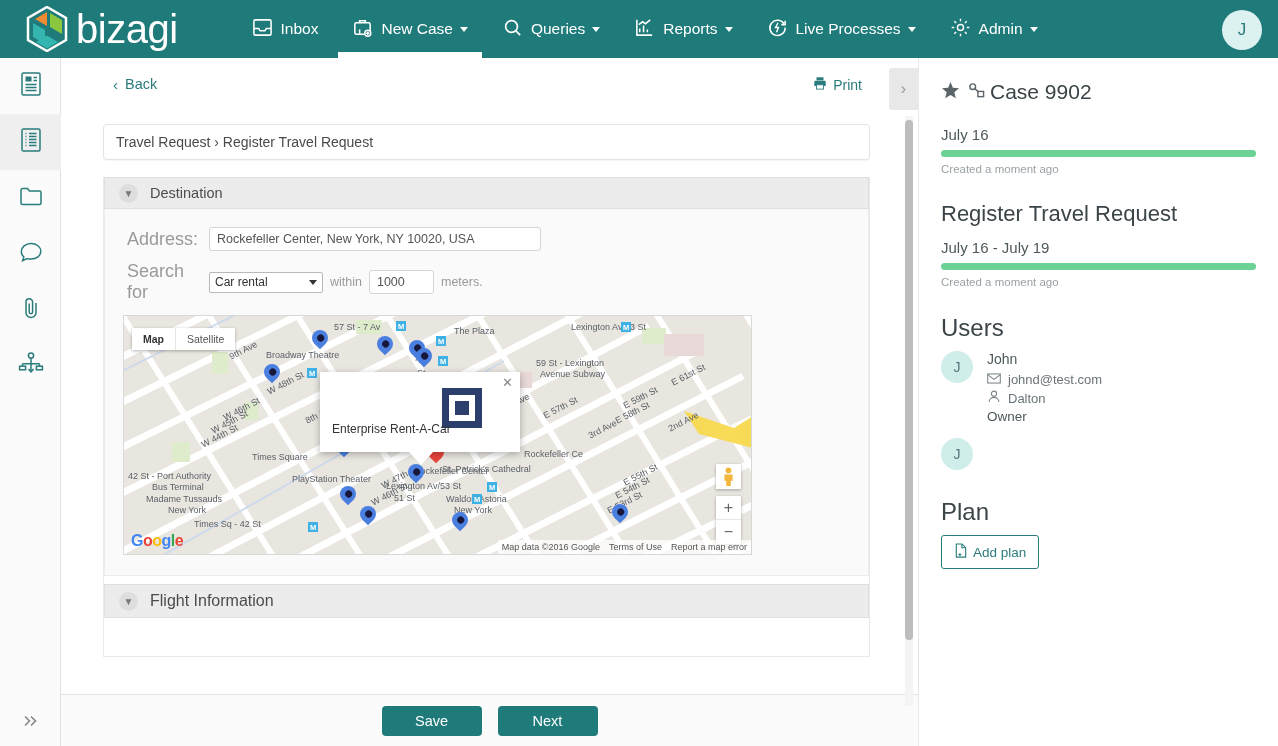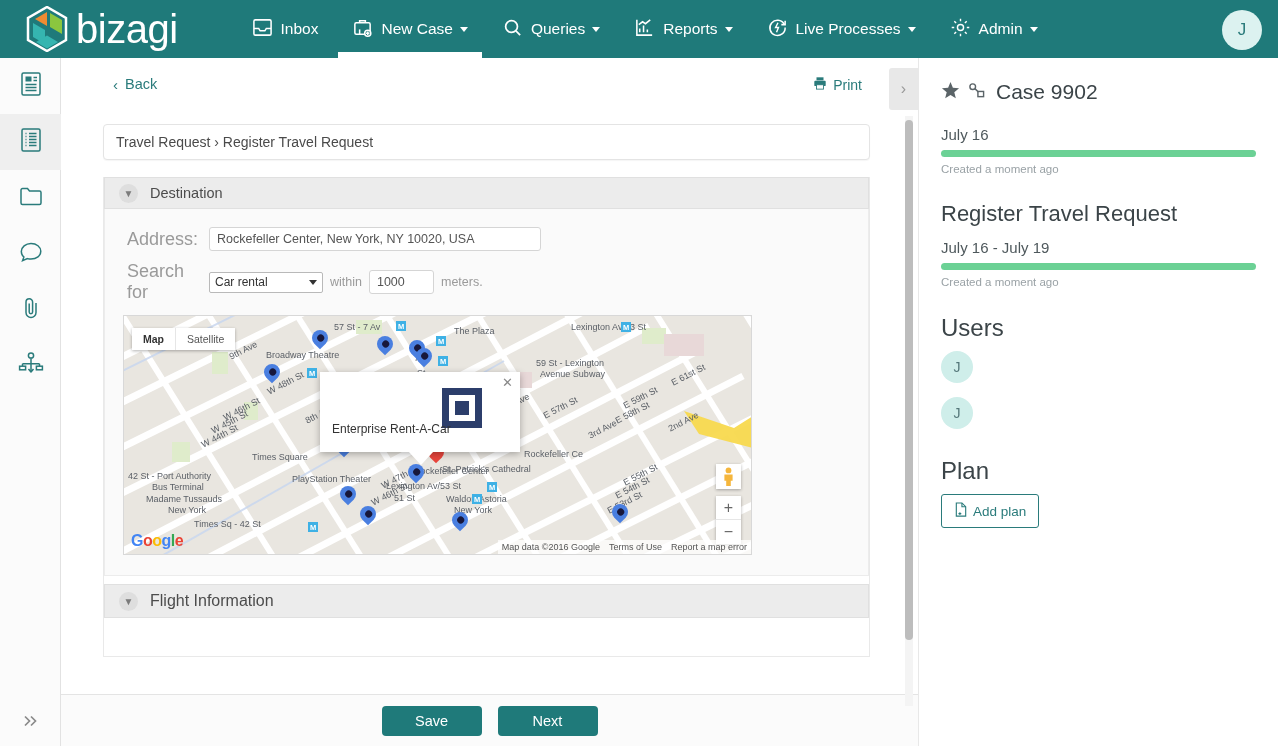--- a/index.html
+++ b/index.html
@@ -255,21 +255,21 @@
     background: #f4f4f4; z-index: 3;
   }
 
   
   .right {
     position: absolute; left: 918px; top: 58px; width: 360px; height: 688px;
     background: #fff; border-left: 1px solid #e8e8e8; padding: 22px 22px 0 22px;
   }
   .case-title-row { display: flex; align-items: center; margin-bottom: 22px; }
   .case-title {
-    font-size: 21px; color: #3b4448; margin-left: 10px; font-weight: 400;
+    font-size: 21px; color: #3b4448; margin-left: 4px; font-weight: 400;
   }
   .r-date { font-size: 15px; color: #4e585c; margin-bottom: 7px; }
   .r-bar {
     height: 7px; border-radius: 4px; background: #6bd195; margin-bottom: 6px;
   }
   .r-meta { font-size: 11.5px; color: #9aa2a6; margin-bottom: 26px; }
   .r-h1 { font-size: 24px; color: #3b4448; font-weight: 400; margin-bottom: 9px; }
   .r-h2 { font-size: 22px; color: #3b4448; font-weight: 400; margin-bottom: 12px; }
   .user-row { display: flex; margin-bottom: 8px; }
   .user-av {
@@ -707,20 +707,42 @@
 
   <div class="r-h2">Register Travel Request</div>
   <div class="r-date">July 16 - July 19</div>
   <div class="r-bar"></div>
   <div class="r-meta">Created a moment ago</div>
 
   <div class="r-h1">Users</div>
 
   <div class="user-row">
     <div class="user-av">J</div>
+    <div class="user-info">
+      <div class="user-name">John</div>
+      <div class="user-line">
+        <span class="ic">
+          <svg width="14" height="11" viewBox="0 0 16 12" fill="none" stroke="#7b8589" stroke-width="1.2">
+            <rect x="0.8" y="0.8" width="14.4" height="10.4"></rect>
+              <path d="M0.8 1.5L8 7 15.2 1.5"></path>
+          </svg>
+        </span>
+        <span>johnd@test.com</span>
+      </div>
+      <div class="user-line">
+        <span class="ic">
+          <svg width="14" height="13" viewBox="0 0 14 14" fill="none" stroke="#7b8589" stroke-width="1.2">
+            <circle cx="7" cy="4" r="2.8"></circle>
+              <path d="M1.8 13c0-3 2.3-5 5.2-5s5.2 2 5.2 5"></path>
+          </svg>
+        </span>
+        <span>Dalton</span>
+      </div>
+      <div class="user-role">Owner</div>
+    </div>
   </div>
 
   <div class="user-row" style="margin-top:14px">
     <div class="user-av">J</div>
   </div>
 
   <div class="r-h1" style="margin-top:28px">Plan</div>
   <div class="addplan">
     <span class="ic">
       <svg width="14" height="15" viewBox="0 0 14 16" fill="none" stroke="#2a7b7b" stroke-width="1.2">

